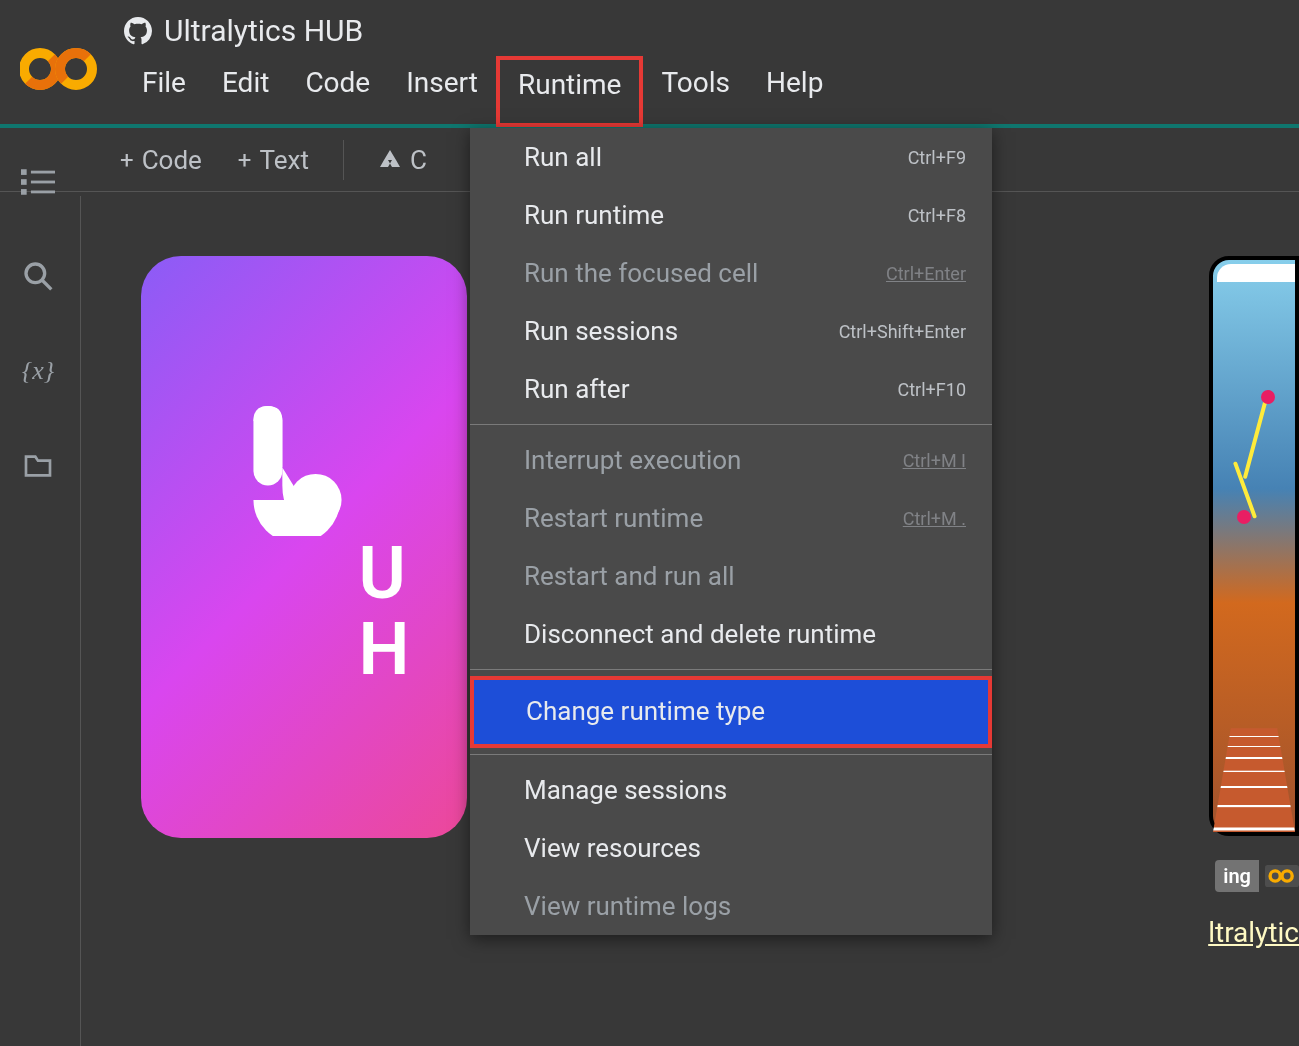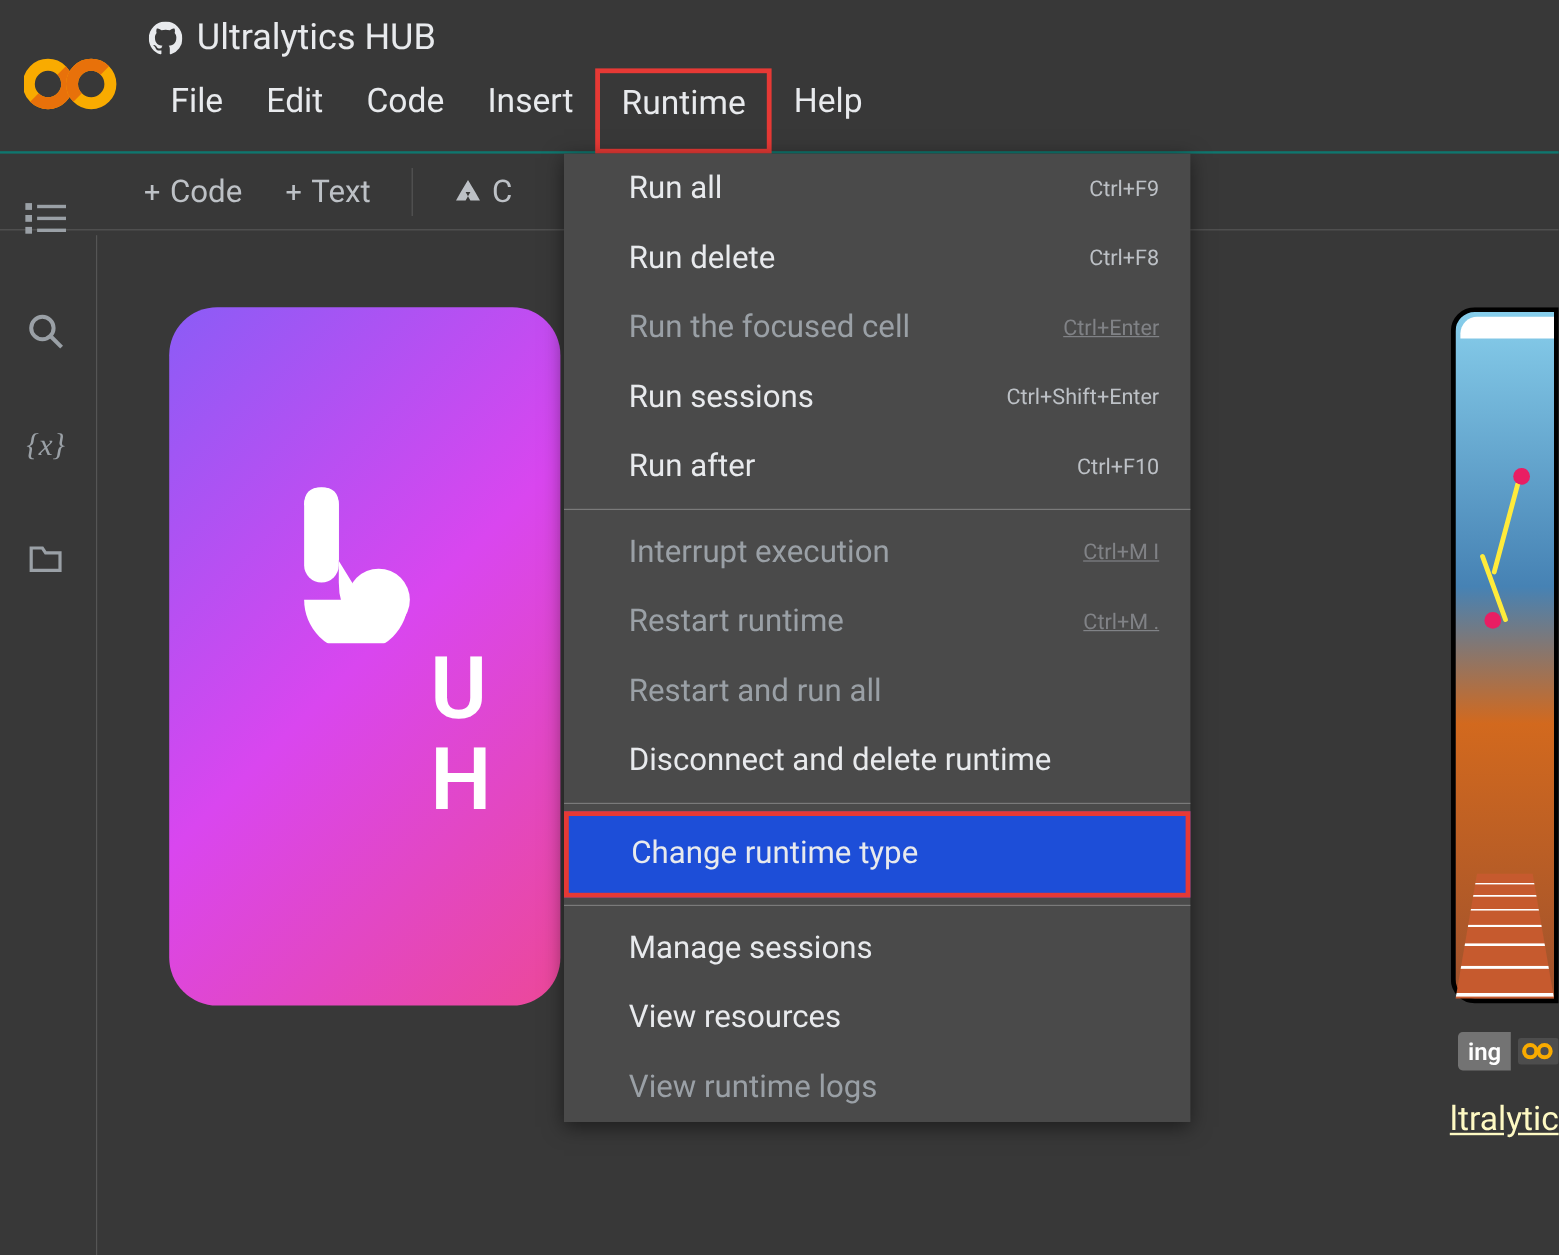--- a/index.html
+++ b/index.html
@@ -12,21 +12,21 @@
     overflow: hidden;
     position: relative;
   }
 
   
   .header {
     display: flex;
     align-items: center;
     padding: 10px 20px 0 20px;
     height: 128px;
-    border-bottom: 2px solid #0f766e;
+    border-bottom: 4px solid #0f766e;
   }
   .colab-logo {
     width: 80px;
     height: 50px;
     margin-right: 24px;
     margin-top: 4px;
   }
   .title-section { flex: 1; display: flex; flex-direction: column; }
   .title-row {
     display: flex;
@@ -210,20 +210,21 @@
           <path d="M8 0C3.58 0 0 3.58 0 8c0 3.54 2.29 6.53 5.47 7.59.4.07.55-.17.55-.38 0-.19-.01-.82-.01-1.49-2.01.37-2.53-.49-2.69-.94-.09-.23-.48-.94-.82-1.13-.28-.15-.68-.52-.01-.53.63-.01 1.08.58 1.23.82.72 1.21 1.87.87 2.33.66.07-.52.28-.87.51-1.07-1.78-.2-3.64-.89-3.64-3.95 0-.87.31-1.59.82-2.15-.08-.2-.36-1.02.08-2.12 0 0 .67-.21 2.2.82.64-.18 1.32-.27 2-.27.68 0 1.36.09 2 .27 1.53-1.04 2.2-.82 2.2-.82.44 1.1.16 1.92.08 2.12.51.56.82 1.27.82 2.15 0 3.07-1.87 3.75-3.65 3.95.29.25.54.73.54 1.48 0 1.07-.01 1.93-.01 2.2 0 .21.15.46.55.38A8.013 8.013 0 0016 8c0-4.42-3.58-8-8-8z"></path>
         </svg>
       <span class="notebook-title">Ultralytics HUB</span>
     </div>
     <div class="menubar">
       <div class="menubar-item">File</div>
       <div class="menubar-item">Edit</div>
       <div class="menubar-item">Code</div>
       <div class="menubar-item">Insert</div>
       <div class="menubar-item highlight">Runtime</div>
+      <div class="menubar-item">Tools</div>
       <div class="menubar-item">Help</div>
     </div>
   </div>
 </div>
 
 <div class="toolbar">
   <div class="tool-btn">
     <span class="tool-plus">+</span>
     <span>Code</span>
   </div>
@@ -296,21 +297,21 @@
   </div>
   <div class="link-text">ltralytic</div>
 </div>
 
 <div class="dropdown">
   <div class="menu-item">
     <span>Run all</span>
     <span class="shortcut">Ctrl+F9</span>
   </div>
   <div class="menu-item">
-    <span>Run delete</span>
+    <span>Run runtime</span>
     <span class="shortcut">Ctrl+F8</span>
   </div>
   <div class="menu-item disabled">
     <span>Run the focused cell</span>
     <span class="shortcut">Ctrl+Enter</span>
   </div>
   <div class="menu-item">
     <span>Run sessions</span>
     <span class="shortcut">Ctrl+Shift+Enter</span>
   </div>

